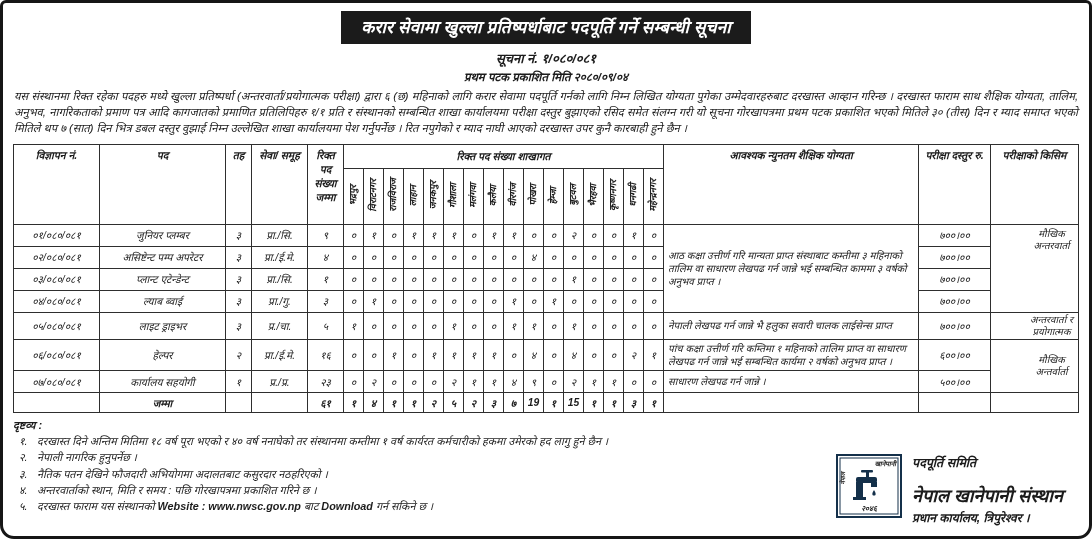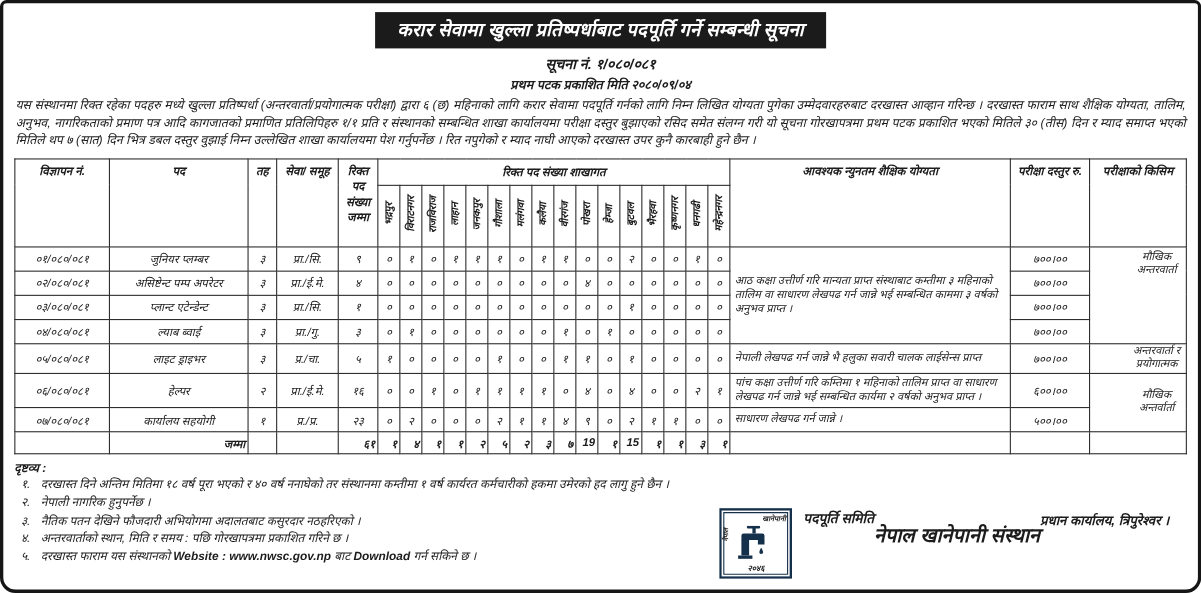--- a/index.html
+++ b/index.html
@@ -20,35 +20,35 @@
   .th-st{height:56px;vertical-align:middle;padding:2px 0;text-align:center;}
   .vert{display:inline-block;writing-mode:vertical-rl;transform:rotate(180deg);
         font-size:9.3px;font-weight:bold;line-height:1;max-height:52px;white-space:nowrap;}
   tbody td{font-size:10.3px;padding:1px 2px;vertical-align:middle;}
   tbody tr{height:22px;}
   .total-row{height:20px;}
   .c{text-align:center;}
   .qual{text-align:left;font-size:10px;line-height:1.3;padding:2px 4px;}
   .type{font-size:9.8px;white-space:pre-line;line-height:1.25;padding-left:36px;}
   .vtop{vertical-align:top;padding-top:3px;}
-  .b{font-weight:bold;text-align:right;}
+  .b{font-weight:bold;}
 
   .notes{margin-top:4px;font-size:10.8px;}
   .notes-head{font-weight:bold;font-size:11px;margin-bottom:1px;}
   .note{display:flex;gap:5px;line-height:1.5;padding-left:6px;}
   .nnum{min-width:13px;}
 
   .brand{position:absolute;right:26px;bottom:10px;display:flex;align-items:flex-start;gap:10px;background:#fff;}
   .logo-box{width:66px;height:64px;border:2px solid #14304a;box-shadow:inset 0 0 0 1.5px #fff,inset 0 0 0 2.5px #14304a;
             position:relative;display:flex;flex-direction:column;align-items:center;justify-content:space-between;
             padding:3px 2px;box-sizing:border-box;}
   .logo-banner{font-size:6.5px;font-weight:bold;align-self:flex-end;padding-right:2px;}
   .logo-year{font-size:7.5px;font-weight:bold;}
   .logo-side{position:absolute;left:1px;top:16px;writing-mode:vertical-rl;transform:rotate(180deg);font-size:6px;font-weight:bold;}
-  .brand-text{display:flex;}
+  .brand-text{display:flex;flex-direction:column;}
   .committee{font-size:12.5px;font-weight:bold;}
   .org{font-size:18px;font-weight:bold;margin-top:12px;}
   .office{font-size:12px;font-weight:bold;margin-top:2px;}
 </style>
 </head>
 <body>
 
 <div class="sheet">
 
   <div class="title-band">करार सेवामा खुल्ला प्रतिष्पर्धाबाट पदपूर्ति गर्ने सम्बन्धी सूचना</div>

